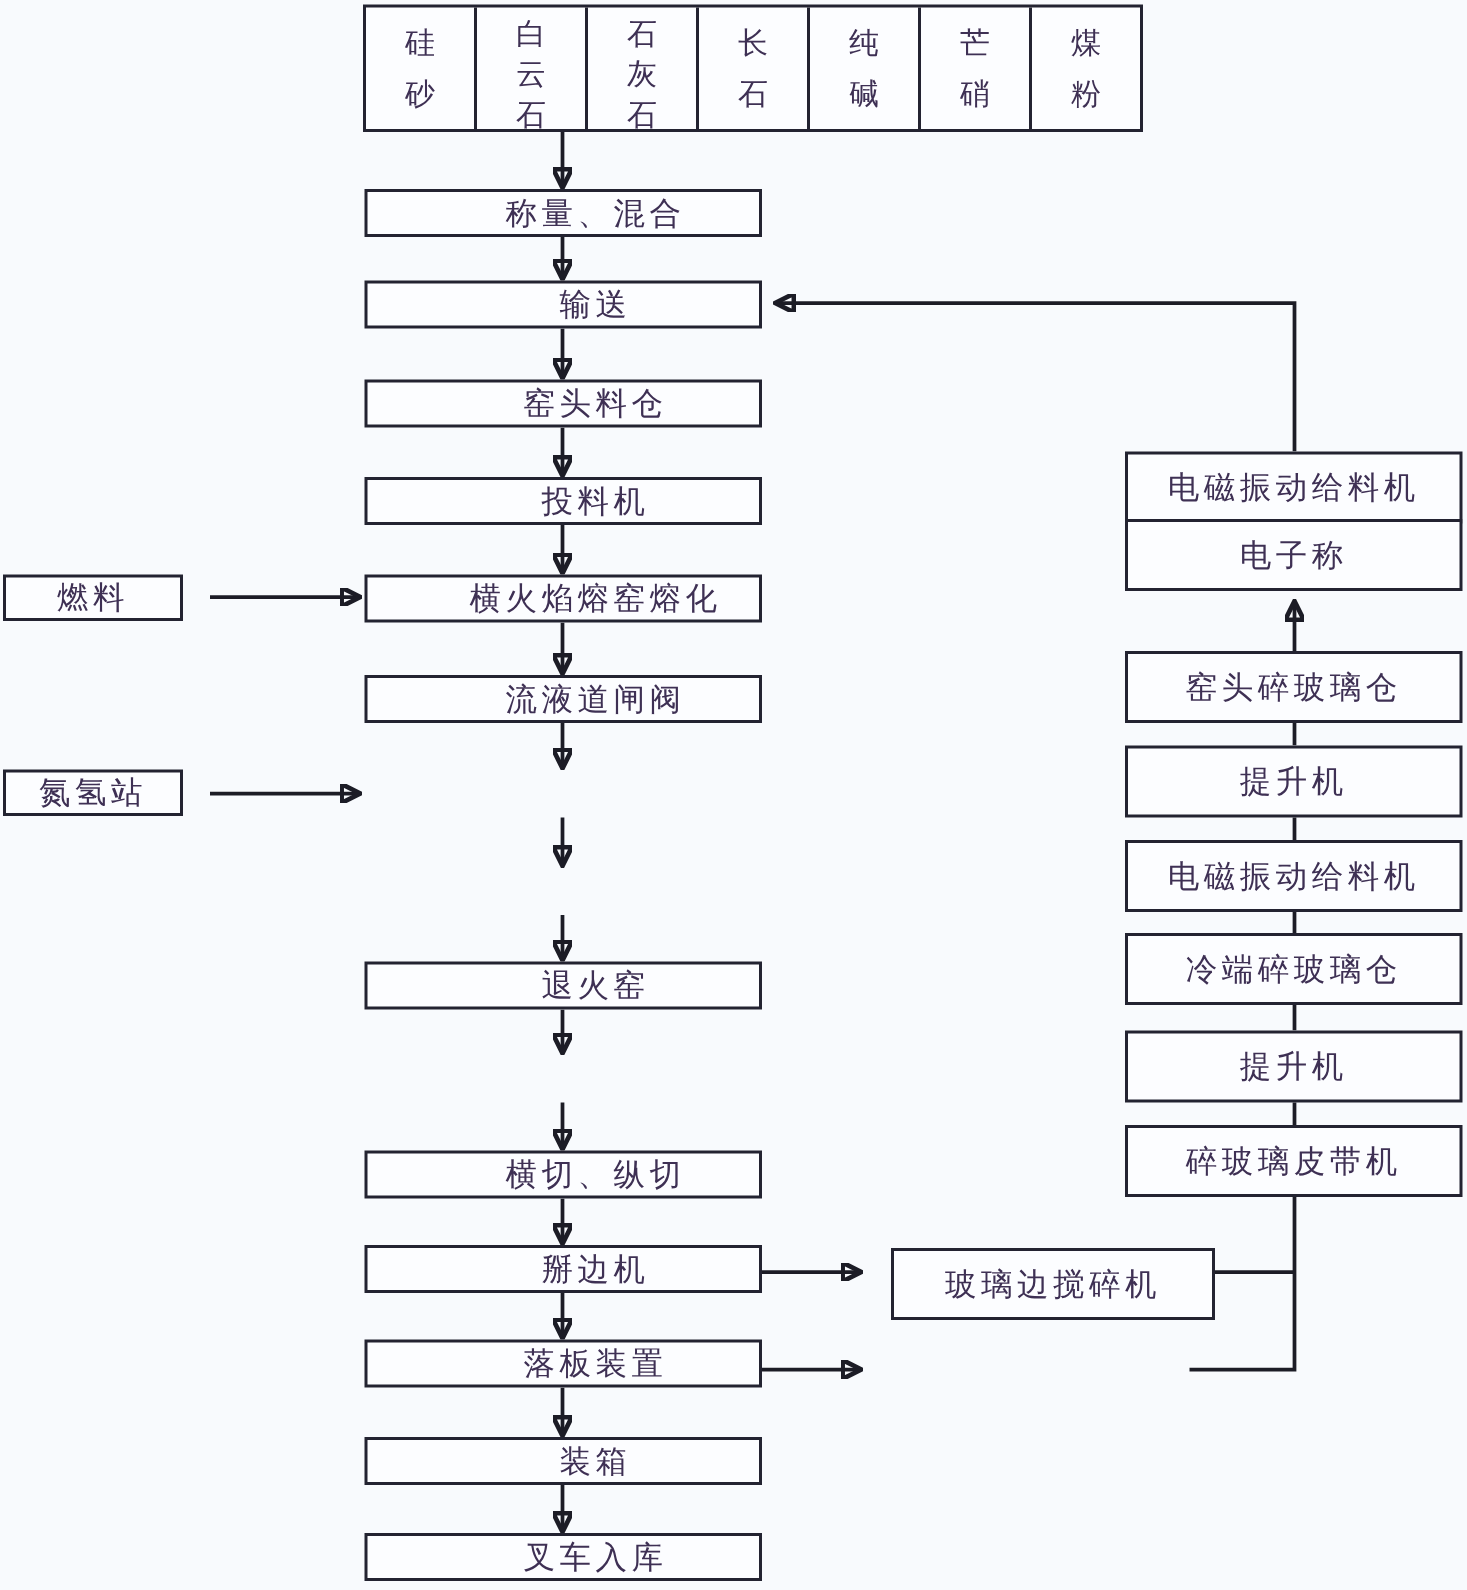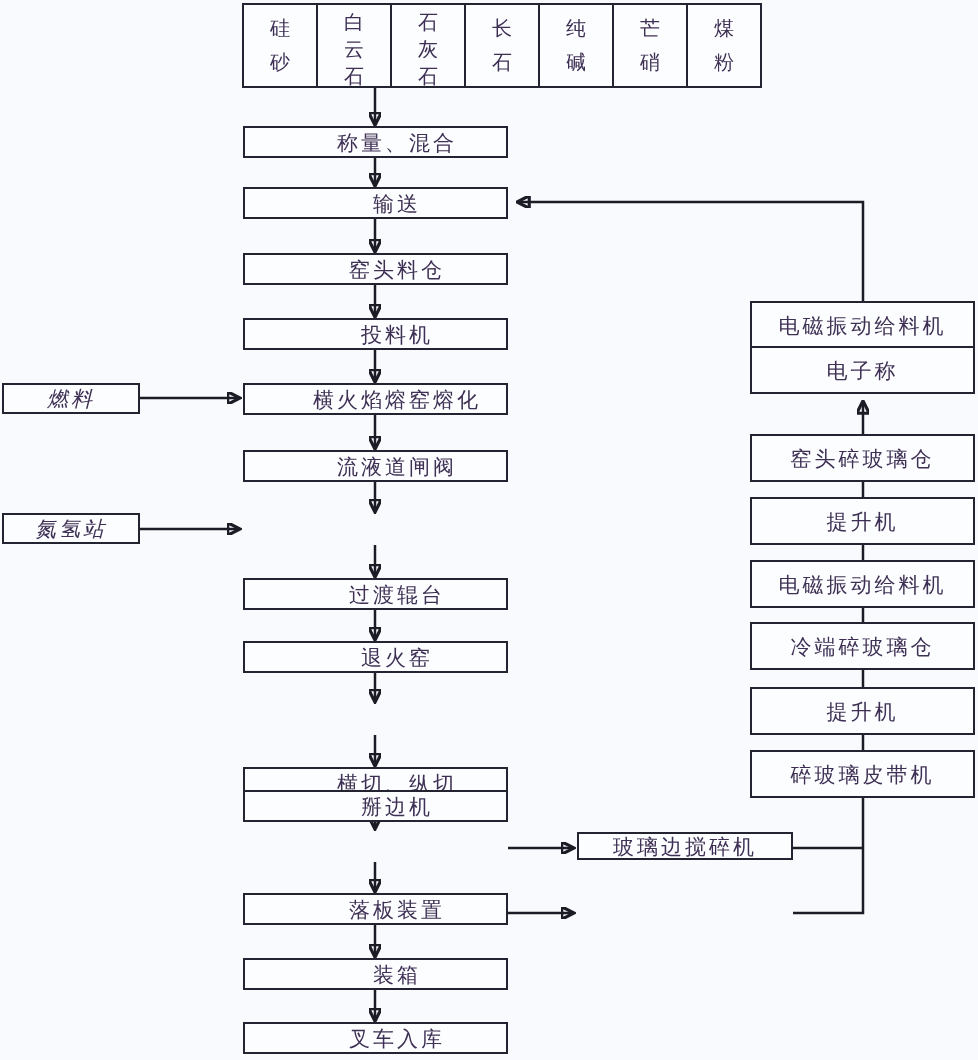--- a/index.html
+++ b/index.html
@@ -20,22 +20,22 @@
     position:absolute;
     background:var(--fill);
     border:2px solid var(--border);
     color:var(--text);
     display:flex;align-items:center;justify-content:center;
     font-size:21px;letter-spacing:3px;line-height:1;
     white-space:nowrap;
   }
   .main-step{left:243px;width:265px;height:32px;padding-left:43px;}
   .right-step{left:750px;width:225px;height:48px;}
-  .left-input{left:2px;width:138px;height:31px;font-style:italic;}
-  .branch-box{left:577px;width:216px;height:28px;}
+  .left-input{left:2px;width:120px;height:31px;}
+  .branch-box{left:594px;width:216px;height:48px;font-family:Liberation Serif, serif;}
   .materials-row{
     position:absolute;left:242px;top:3px;width:520px;height:85px;
     background:var(--fill);
     border:2px solid var(--border);
     display:flex;align-items:stretch;
   }
   .material-cell{
     flex:1;border-left:2px solid var(--border);
     color:var(--text);font-size:20px;letter-spacing:0;
     display:flex;flex-direction:column;align-items:center;justify-content:space-evenly;
@@ -123,24 +123,23 @@
         <span>粉</span>
       </div>
   </div>
 
   <div class="box main-step" style="top:126px">称量、混合</div>
   <div class="box main-step" style="top:187px">输送</div>
   <div class="box main-step" style="top:253px">窑头料仓</div>
   <div class="box main-step" style="top:318px">投料机</div>
   <div class="box main-step" style="top:383px">横火焰熔窑熔化</div>
   <div class="box main-step" style="top:450px">流液道闸阀</div>
-  <div class="box main-step" style="top:578px">过渡辊台</div>
   <div class="box main-step" style="top:641px">退火窑</div>
   <div class="box main-step" style="top:767px">横切、纵切</div>
-  <div class="box main-step" style="top:790px">掰边机</div>
+  <div class="box main-step" style="top:830px">掰边机</div>
   <div class="box main-step" style="top:893px">落板装置</div>
   <div class="box main-step" style="top:958px">装箱</div>
   <div class="box main-step" style="top:1022px">叉车入库</div>
 
   <div class="box left-input" style="top:383px">燃料</div>
   <div class="box left-input" style="top:513px">氮氢站</div>
 
   <div class="box branch-box" style="top:832px">玻璃边搅碎机</div>
 
   <div class="box right-step" style="top:301px">电磁振动给料机</div>

